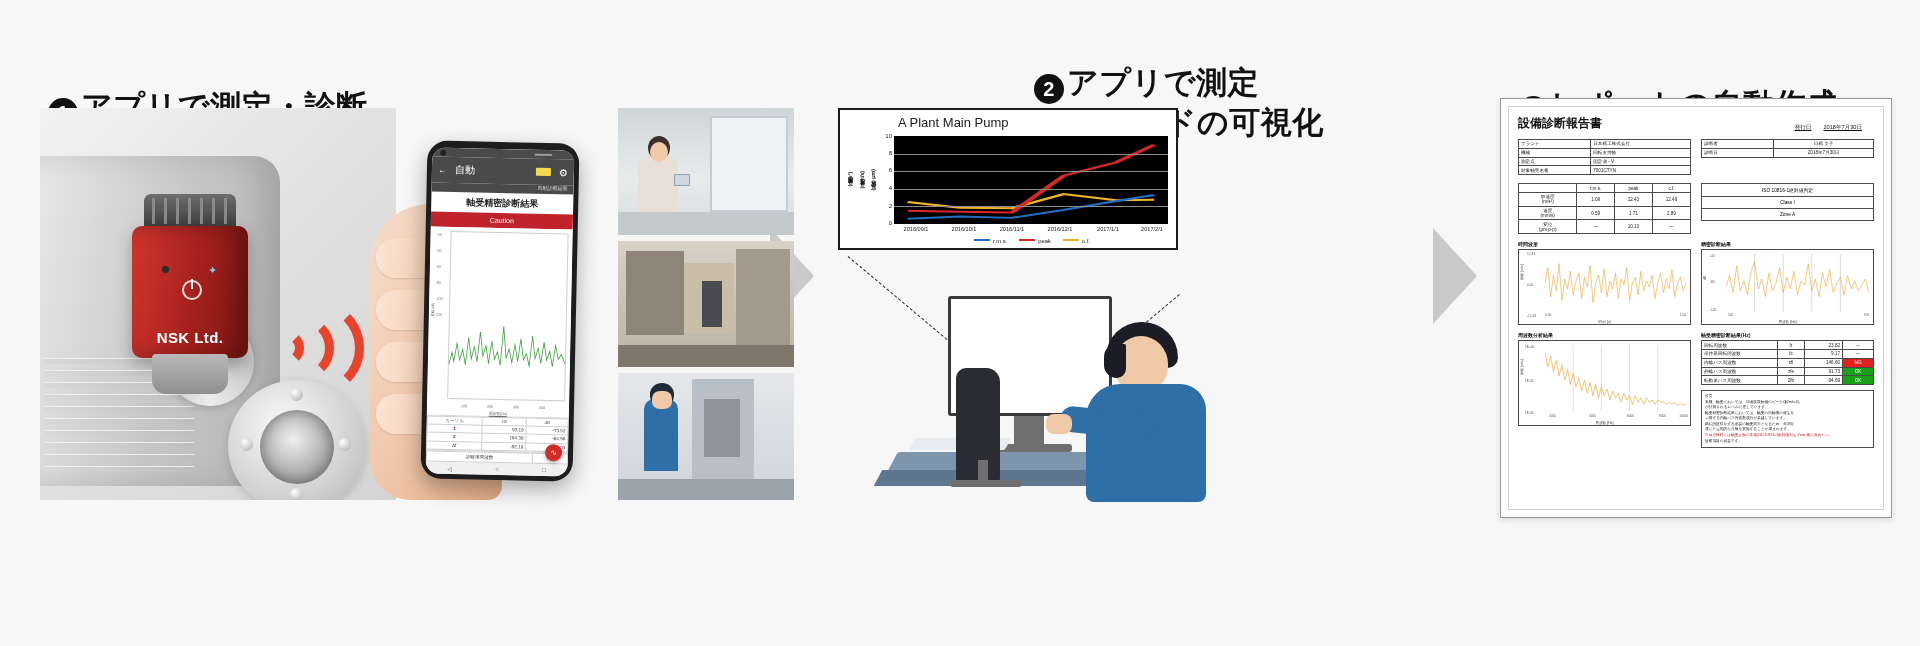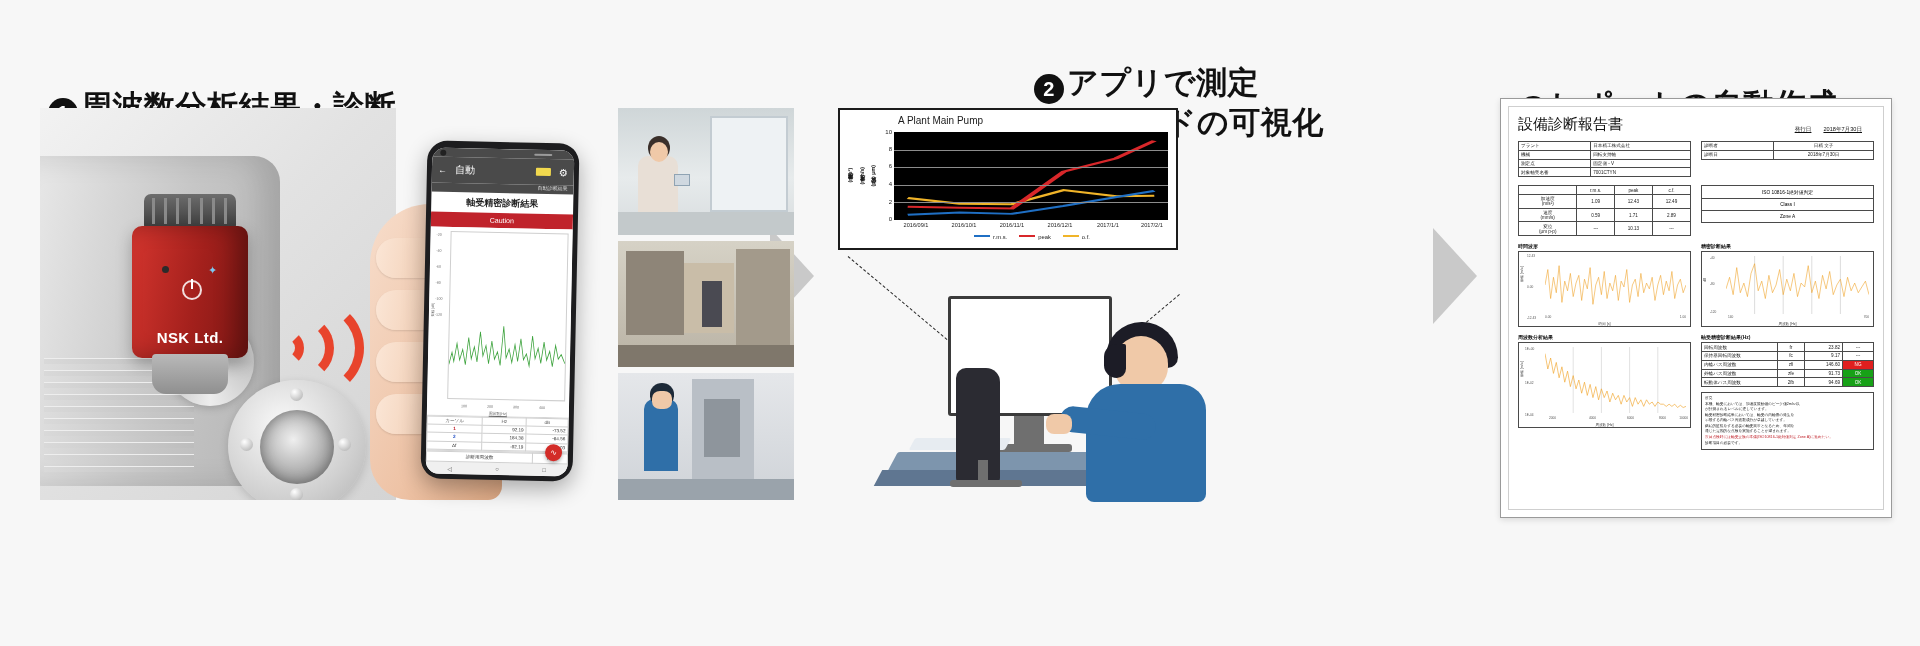--- a/index.html
+++ b/index.html
@@ -203,21 +203,21 @@
   .ph3{ background: linear-gradient(180deg,#e5e7ea 0%,#cfd3d8 100%); }
   .pbody{ position:absolute; border-radius:10px 10px 4px 4px; }
   .phead{ position:absolute; border-radius:50%; }
 
   
   #panel2 { position:absolute; left:838px; top:100px; width:580px; height:420px; }
   .chartcard{
     position:absolute; left:0; top:8px; width:340px; height:142px;
     background:#fff; border:2px solid #1b1b1b; padding:5px 6px 4px 6px;
   }
-  .chart-title{ font-size:10px; color:#1b1b1b; margin-left:52px; margin-bottom:4px; }
+  .chart-title{ font-size:13px; color:#1b1b1b; margin-left:52px; margin-bottom:4px; }
   .chart-wrap{ position:relative; height:110px; }
   .y-axis-labels{
     position:absolute; left:0; top:2px; width:34px; height:88px;
     display:flex; gap:1px;
   }
   .y-axis-labels span{
     writing-mode: vertical-rl; transform: rotate(180deg);
     font-size:5.4px; color:#1b1b1b; font-weight:bold; letter-spacing:0;
     white-space:nowrap; text-align:center; flex:1;
   }
@@ -260,21 +260,21 @@
   .chair{ position:absolute; left:118px; top:268px; width:44px; height:116px; background:#2b2b32; border-radius:10px 14px 6px 6px;}
   .chair-leg{ position:absolute; left:112px; top:380px; width:72px; height:7px; background:#6f6f6f; border-radius:3px;}
   .chair-pole{ position:absolute; left:140px; top:360px; width:10px; height:26px; background:#6f6f6f;}
   .keyboard{ position:absolute; left:74px; top:338px; width:96px; height:12px; background:#e7ecf1; transform: skewX(-28deg); border-radius:2px;}
 
   
   #panel3{ position:absolute; left:1500px; top:98px; width:392px; height:420px;
     background:#fff; border:1.5px solid #9a9a9a; box-shadow:0 2px 6px rgba(0,0,0,.12); }
   .rpt{ position:absolute; inset:7px; border:1px solid #cfcfcf; padding:8px 9px; overflow:hidden; }
   .rpt-head{ display:flex; align-items:flex-end; justify-content:space-between; margin-bottom:7px;}
-  .rpt-title{ font-size:15px; font-weight:normal; color:#111; }
+  .rpt-title{ font-size:12px; font-weight:bold; color:#111; }
   .rpt-date{ font-size:5.6px; color:#111; }
   .rpt-date u{ margin-right:12px; }
   .rpt-cols{ display:flex; gap:10px; }
   .rpt-col{ flex:1; }
   table.rt{ width:100%; border-collapse:collapse; font-size:4.6px; color:#1a1a1a; }
   table.rt td, table.rt th{ border:0.6px solid #4a4a4a; padding:1.4px 2px; font-weight:normal; }
   table.rt th{ background:#fff; text-align:center; }
   .rt .kcell{ width:42%; }
   .iso-box{ border:0.6px solid #4a4a4a; font-size:4.8px; text-align:center; }
   .iso-box div{ padding:3px 0; }
@@ -289,21 +289,21 @@
   .status-dash{ text-align:center; color:#333; }
   .note{ border:0.6px solid #4a4a4a; font-size:3.7px; line-height:1.5; padding:3px; margin-top:5px; color:#1a1a1a; }
   .red-note{ color:#c0232b; }
 </style>
 </head>
 <body>
 
 <div class="page">
 
   <div class="heading" id="h1">
-    <span class="num">1</span><span>周波数分析結果・診断</span>
+    <span class="num">1</span><span>アプリで測定・診断</span>
   </div>
 
   <div class="heading" id="h2">
     <span class="num">2</span><span>アプリで測定</span>
     <span class="l2">トレンドの可視化</span>
   </div>
 
   <div class="heading" id="h3">
     <span class="num">3</span><span>レポートの自動作成</span>
   </div>

